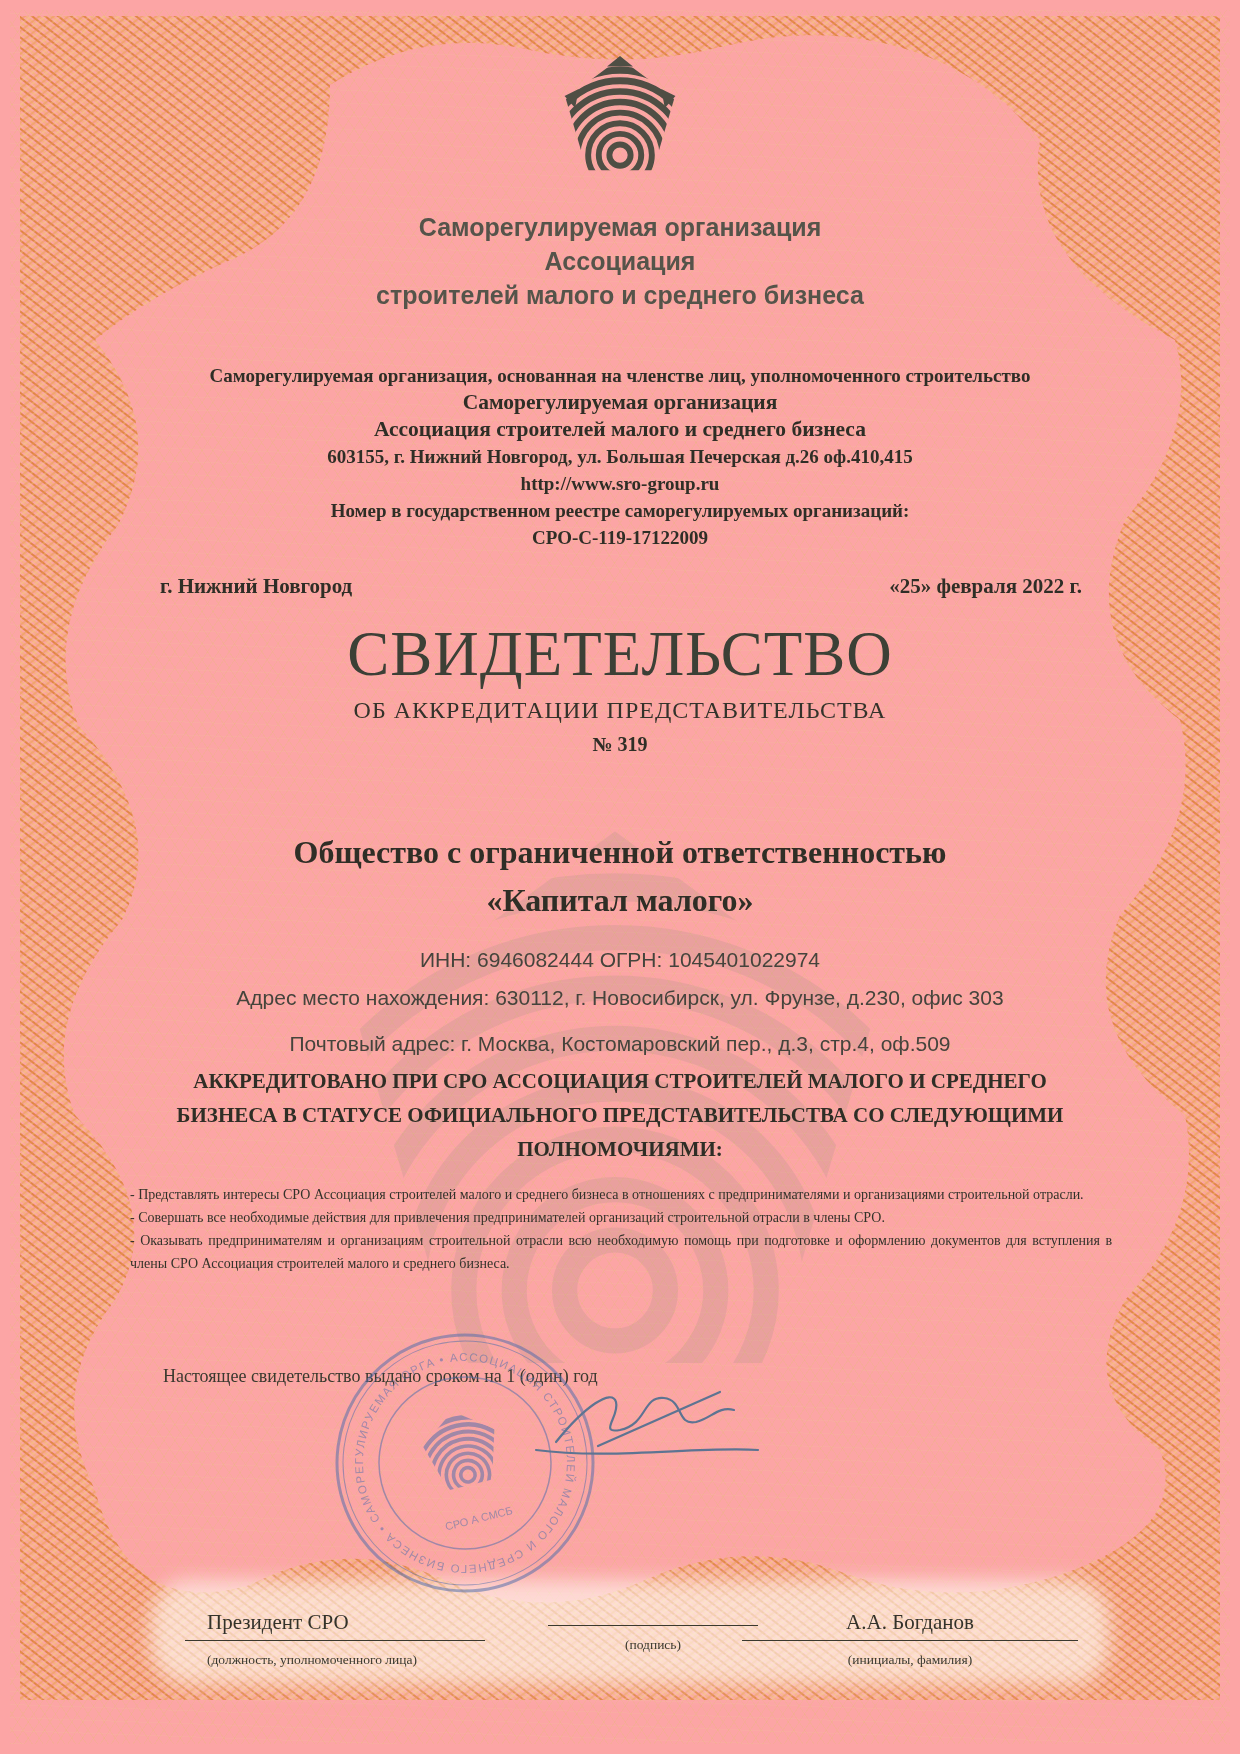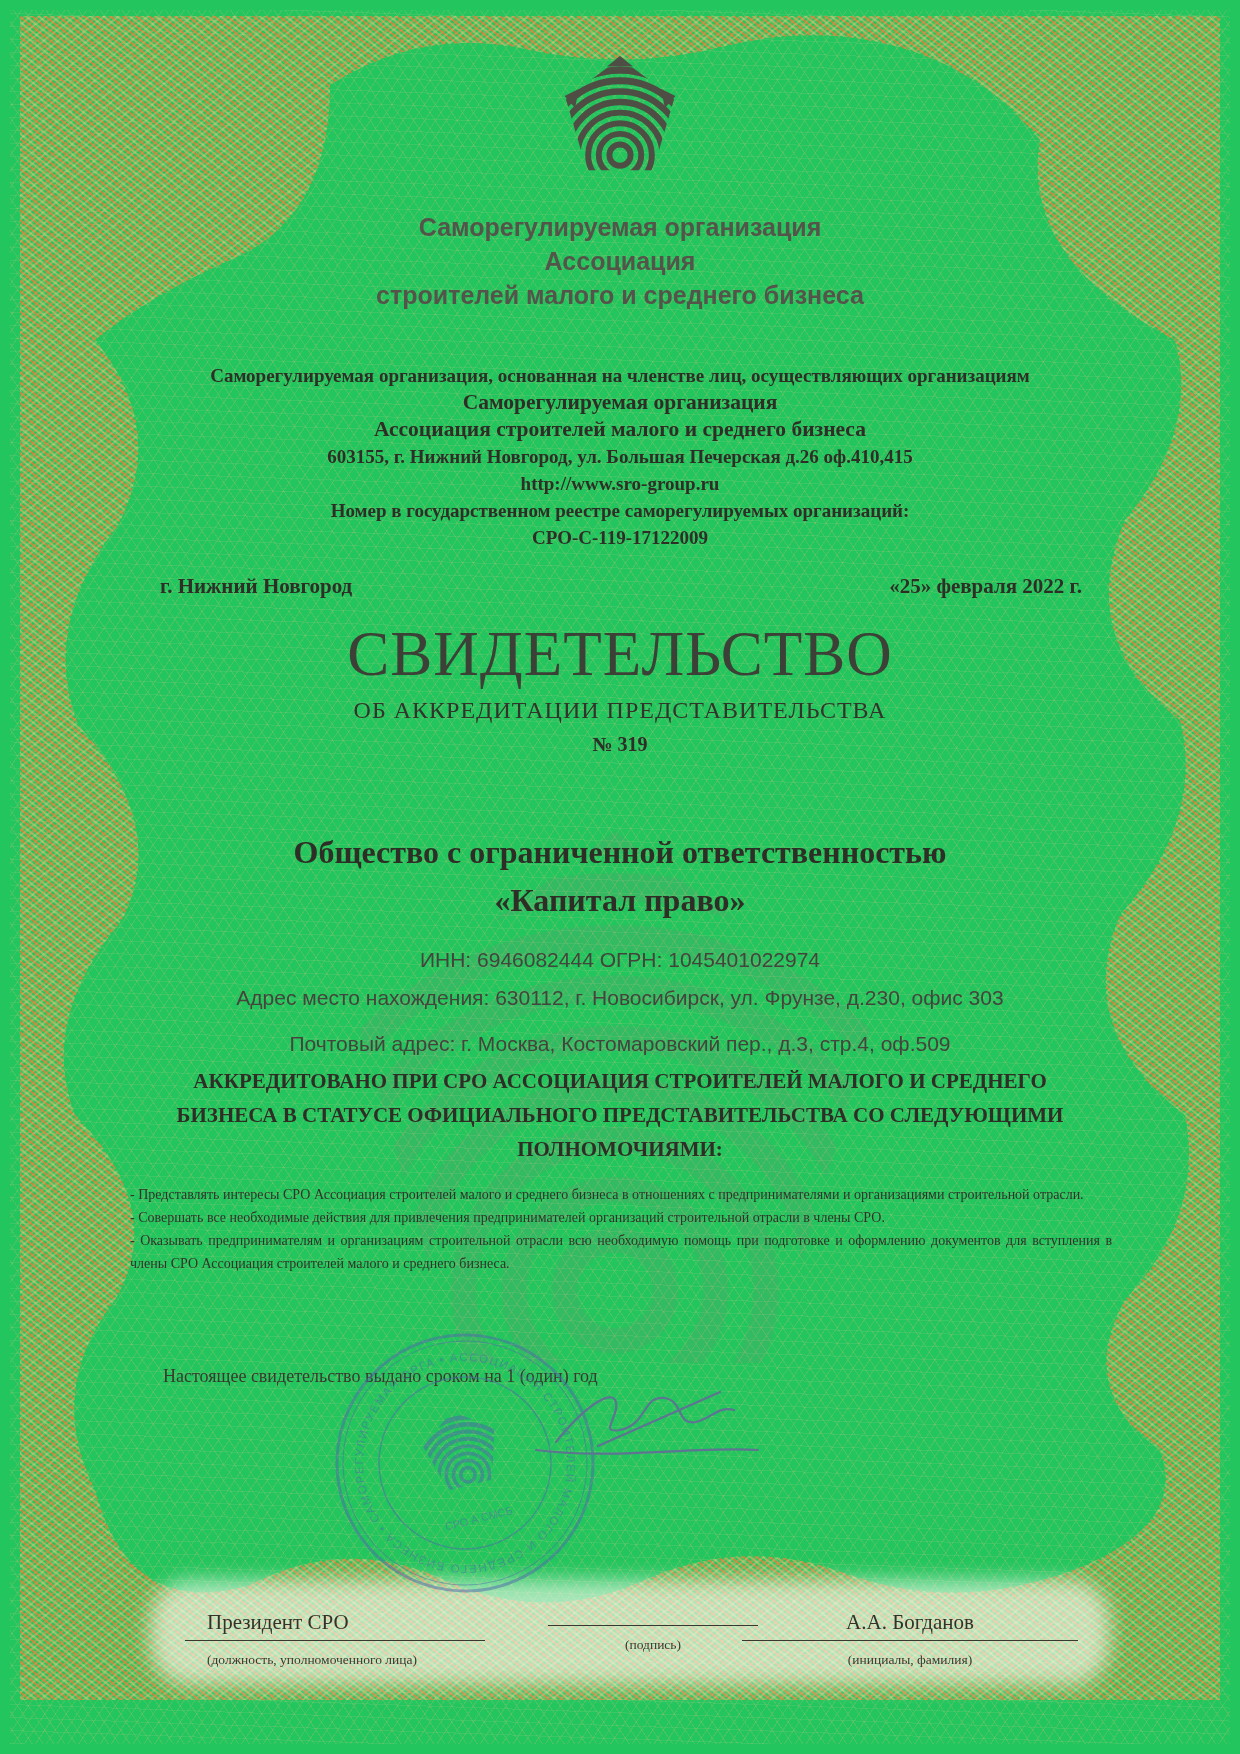--- a/index.html
+++ b/index.html
@@ -1,19 +1,19 @@
 <!DOCTYPE html>
 <html><head>
 <meta charset="utf-8">
 <style>
   html,body{margin:0;padding:0;background:#ffffff;}
   .page{
     position:relative;
     width:1240px;height:1754px;
-    background:#22c55e;
+    background:#fca5a5;
     overflow:hidden;
     font-family:"Liberation Serif","DejaVu Serif",serif;
     color:#3a392f;
   }
   
   .page::before{
     content:"";
     position:absolute;inset:10px;
     background:
       repeating-linear-gradient(56deg, rgba(226,188,108,.20) 0 1px, transparent 1px 9px),
@@ -134,40 +134,40 @@
     <path d="M3,34 L15,28 L12,44 Z" fill="#4f4e44"></path>
   </svg>
 
   <div class="org-block">
     <div>Саморегулируемая организация</div>
     <div>Ассоциация</div>
     <div>строителей малого и среднего бизнеса</div>
   </div>
 
   <div class="header-block">
-    <div>Саморегулируемая организация, основанная на членстве лиц, осуществляющих организациям</div>
+    <div>Саморегулируемая организация, основанная на членстве лиц, уполномоченного строительство</div>
     <div class="big">Саморегулируемая организация</div>
     <div class="big">Ассоциация строителей малого и среднего бизнеса</div>
     <div>603155, г. Нижний Новгород, ул. Большая Печерская д.26 оф.410,415</div>
     <div>http://www.sro-group.ru</div>
     <div>Номер в государственном реестре саморегулируемых организаций:</div>
     <div>СРО-С-119-17122009</div>
   </div>
 
   <div class="meta-row">
     <span class="meta-city">г. Нижний Новгород</span>
     <span class="meta-date">«25» февраля 2022 г.</span>
   </div>
 
   <div class="doc-title ctr">СВИДЕТЕЛЬСТВО</div>
   <div class="doc-subtitle ctr">ОБ АККРЕДИТАЦИИ ПРЕДСТАВИТЕЛЬСТВА</div>
   <div class="doc-number ctr">№ 319</div>
 
   <div class="company1 ctr">Общество с ограниченной ответственностью</div>
-  <div class="company2 ctr">«Капитал право»</div>
+  <div class="company2 ctr">«Капитал малого»</div>
   <div class="fact inn ctr">ИНН: 6946082444 ОГРН: 1045401022974</div>
   <div class="fact addr1 ctr">Адрес место нахождения: 630112, г. Новосибирск, ул. Фрунзе, д.230, офис 303</div>
   <div class="fact addr2 ctr">Почтовый адрес: г. Москва, Костомаровский пер., д.3, стр.4, оф.509</div>
 
   <div class="accred">АККРЕДИТОВАНО ПРИ СРО АССОЦИАЦИЯ СТРОИТЕЛЕЙ МАЛОГО И СРЕДНЕГО БИЗНЕСА В СТАТУСЕ ОФИЦИАЛЬНОГО ПРЕДСТАВИТЕЛЬСТВА СО СЛЕДУЮЩИМИ ПОЛНОМОЧИЯМИ:</div>
   <div class="powers">
     <p>- Представлять интересы СРО Ассоциация строителей малого и среднего бизнеса в отношениях с предпринимателями и организациями строительной отрасли.</p>
     <p>- Совершать все необходимые действия для привлечения предпринимателей организаций строительной отрасли в члены СРО.</p>
     <p>- Оказывать предпринимателям и организациям строительной отрасли всю необходимую помощь при подготовке и оформлению документов для вступления в члены СРО Ассоциация строителей малого и среднего бизнеса.</p>
   </div>

